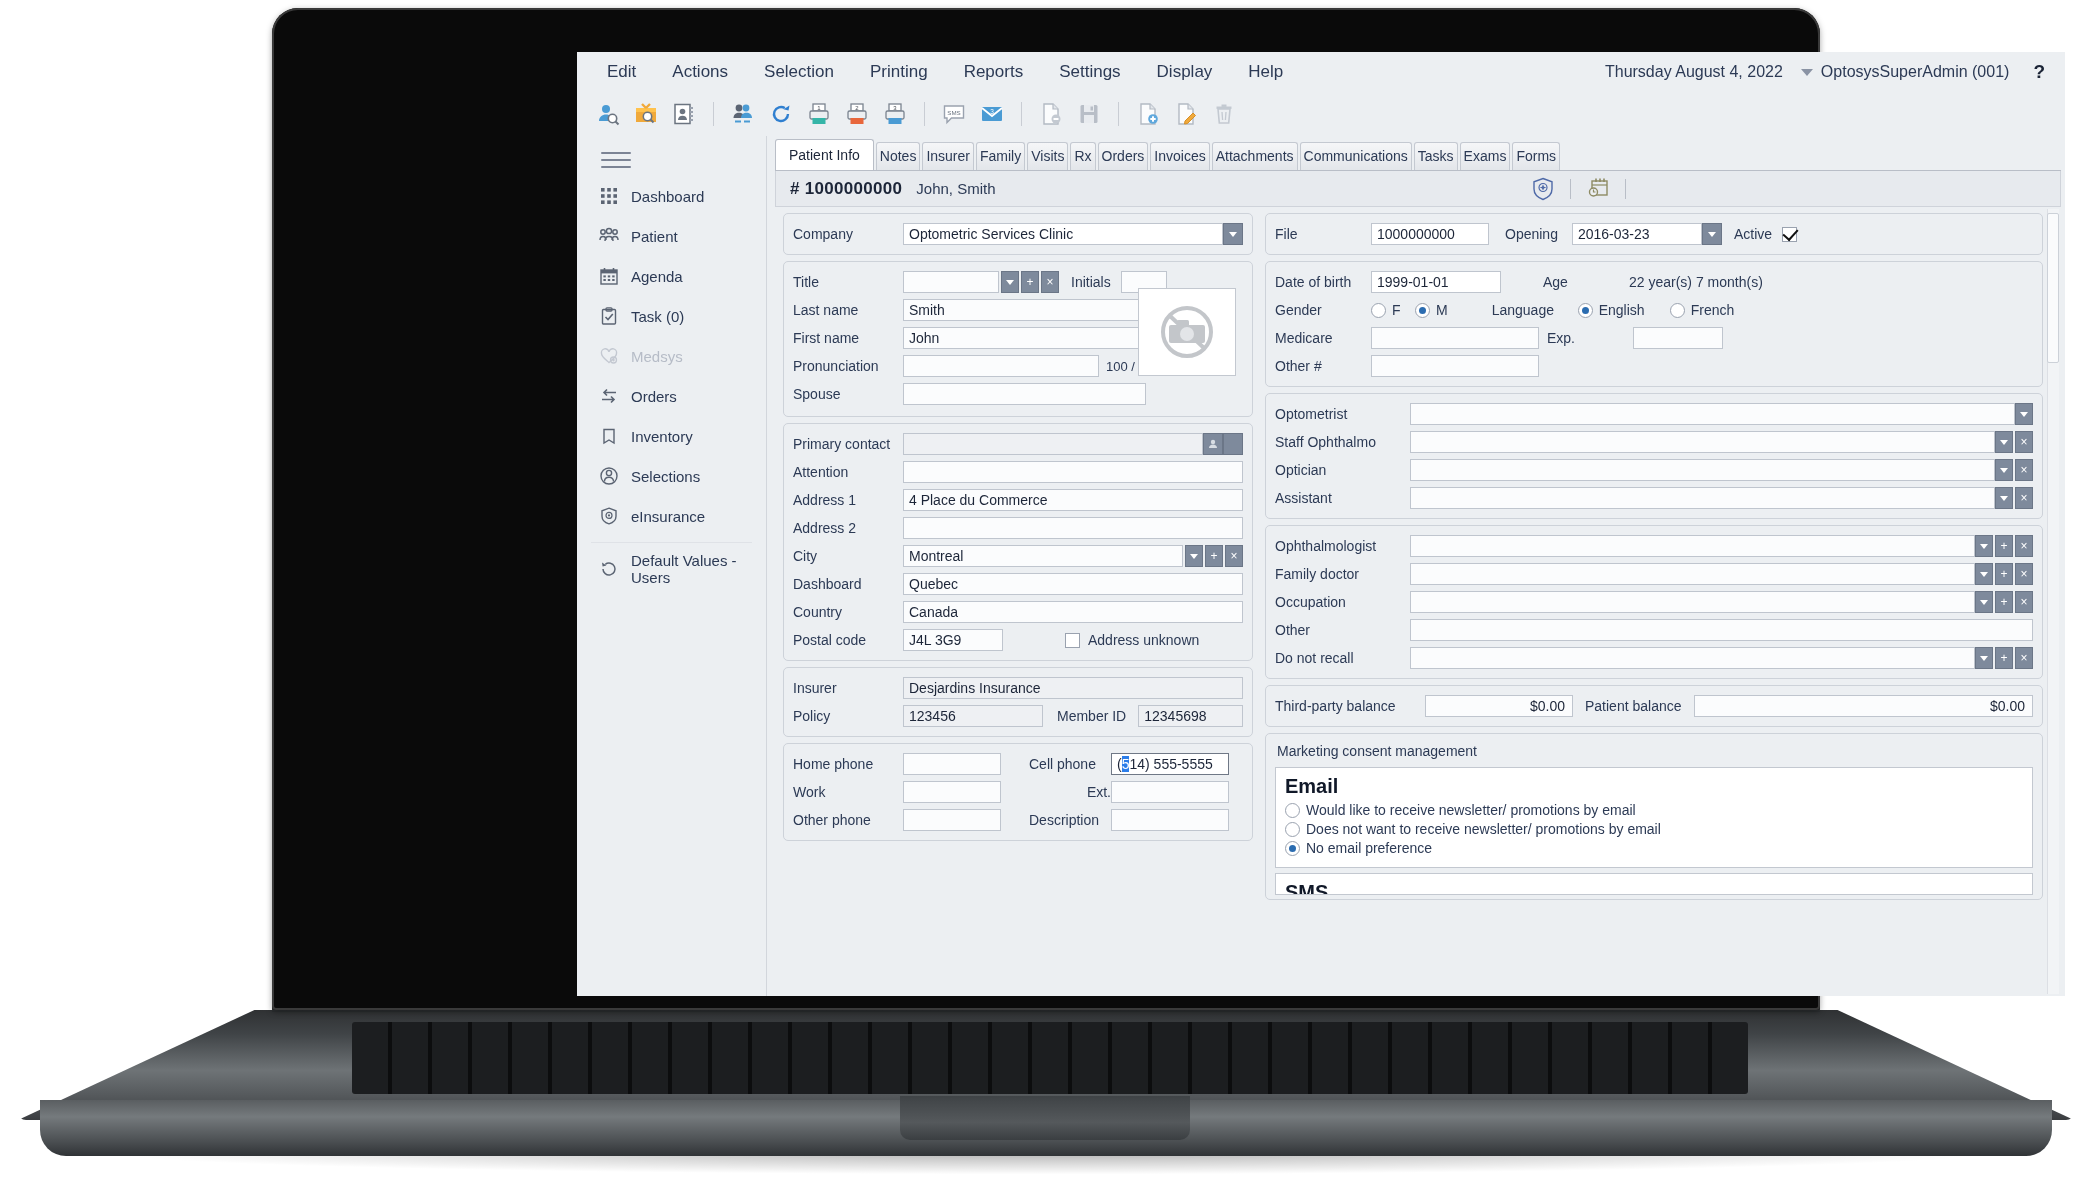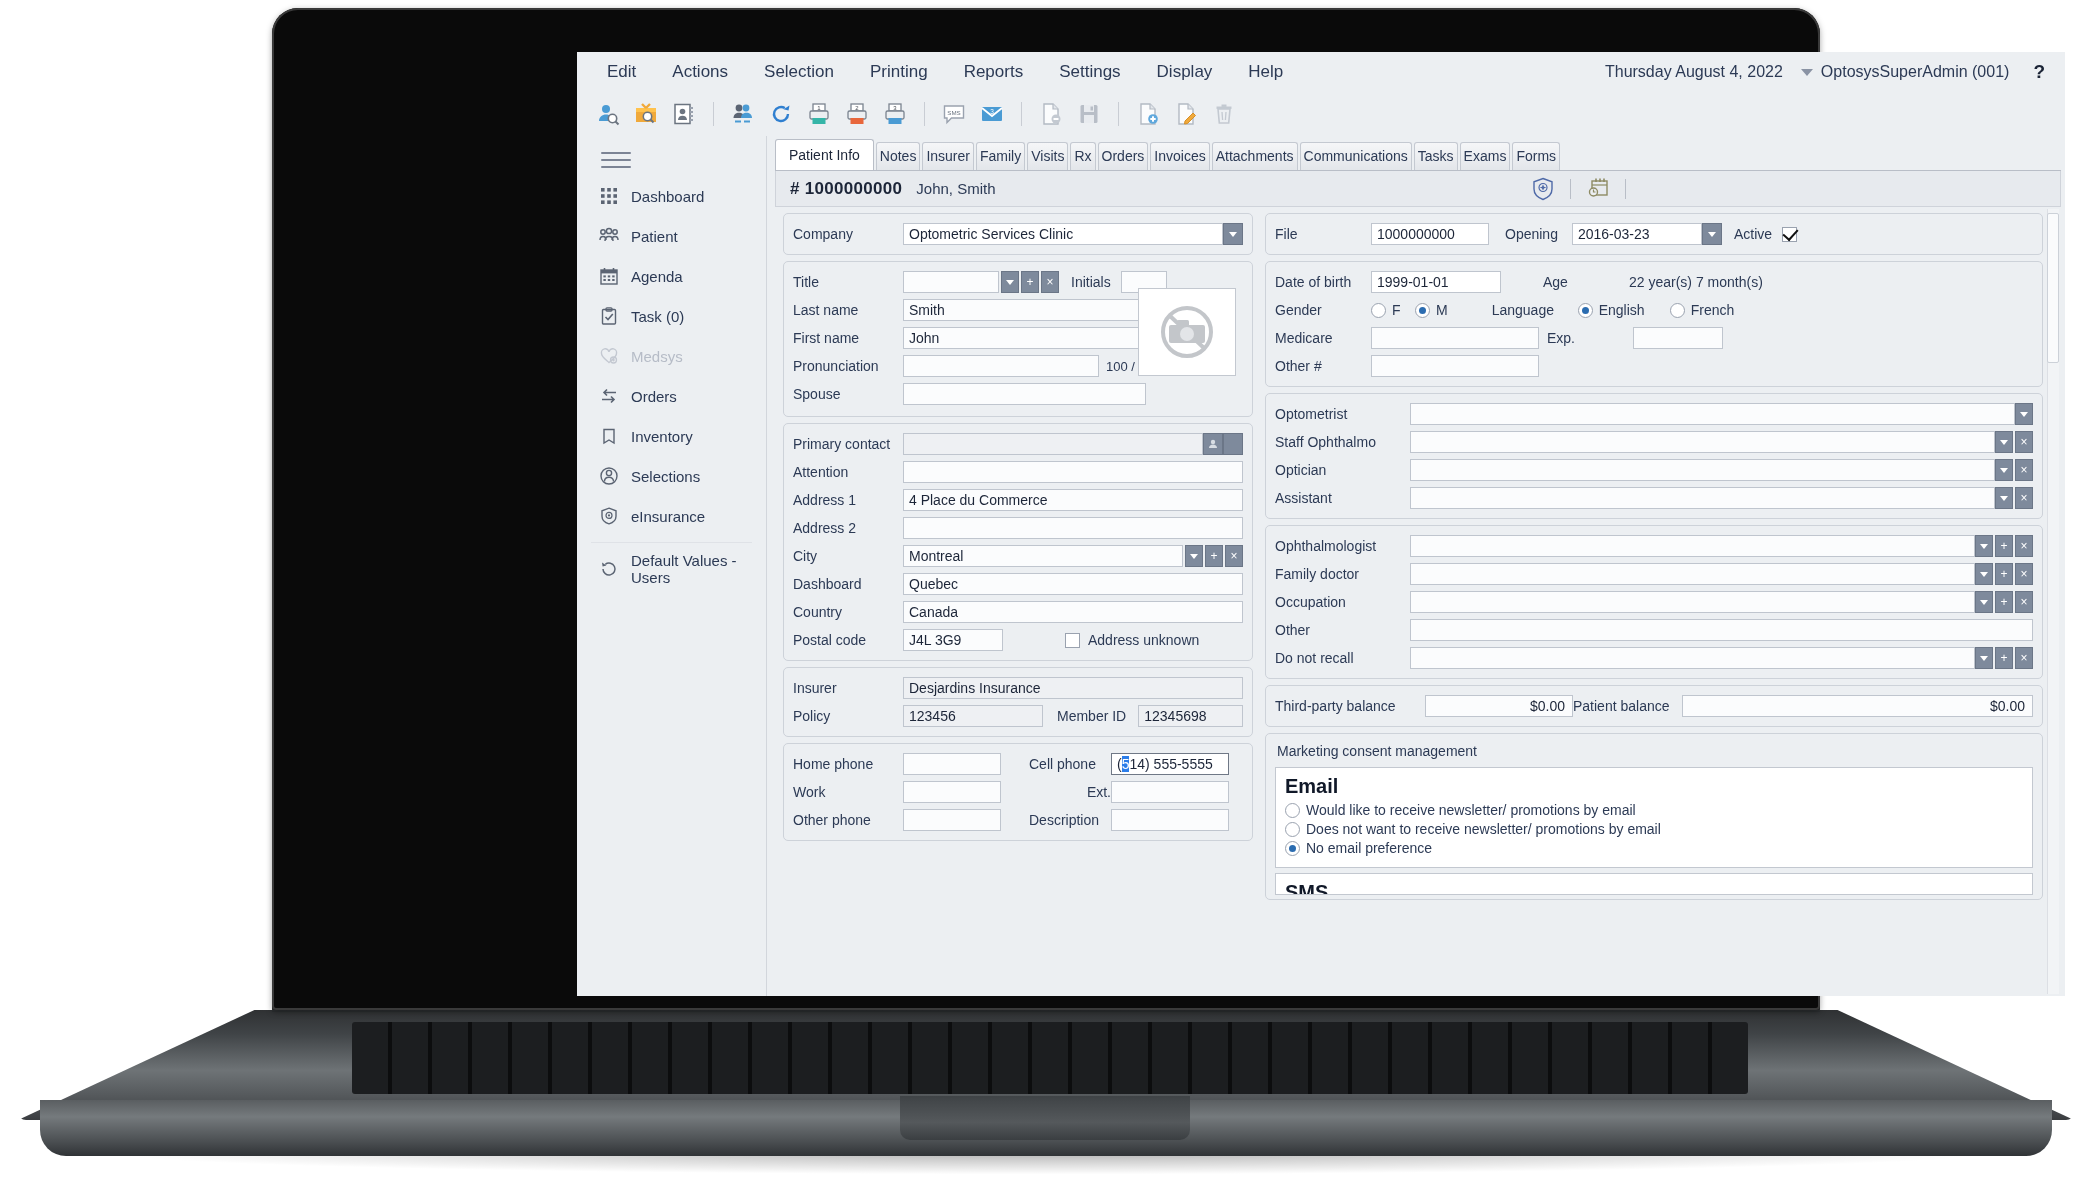--- a/index.html
+++ b/index.html
@@ -777,21 +777,21 @@
                     </div>
                   <div class="btnsq">+</div>
                   <div class="btnsq">×</div>
                 </div>
               </div>
 
               <div class="grp">
                 <div class="row" style="margin-bottom:0;">
                   <div class="lbl w150">Third-party balance</div>
                   <div class="inp right" style="width:148px;">$0.00</div>
-                  <div class="lbl" style="margin-left:0;">Patient balance</div>
+                  <div class="lbl" style="margin-left:12px;">Patient balance</div>
                   <div class="inp right flex" style="margin-left:12px;">$0.00</div>
                 </div>
               </div>
 
               <div class="grp" style="padding-bottom:4px;">
                 <div class="grp-title">Marketing consent management</div>
                 <div class="subbox">
                   <h4>Email</h4>
                   <div class="radiorow">
                     <span class="radio"></span>

